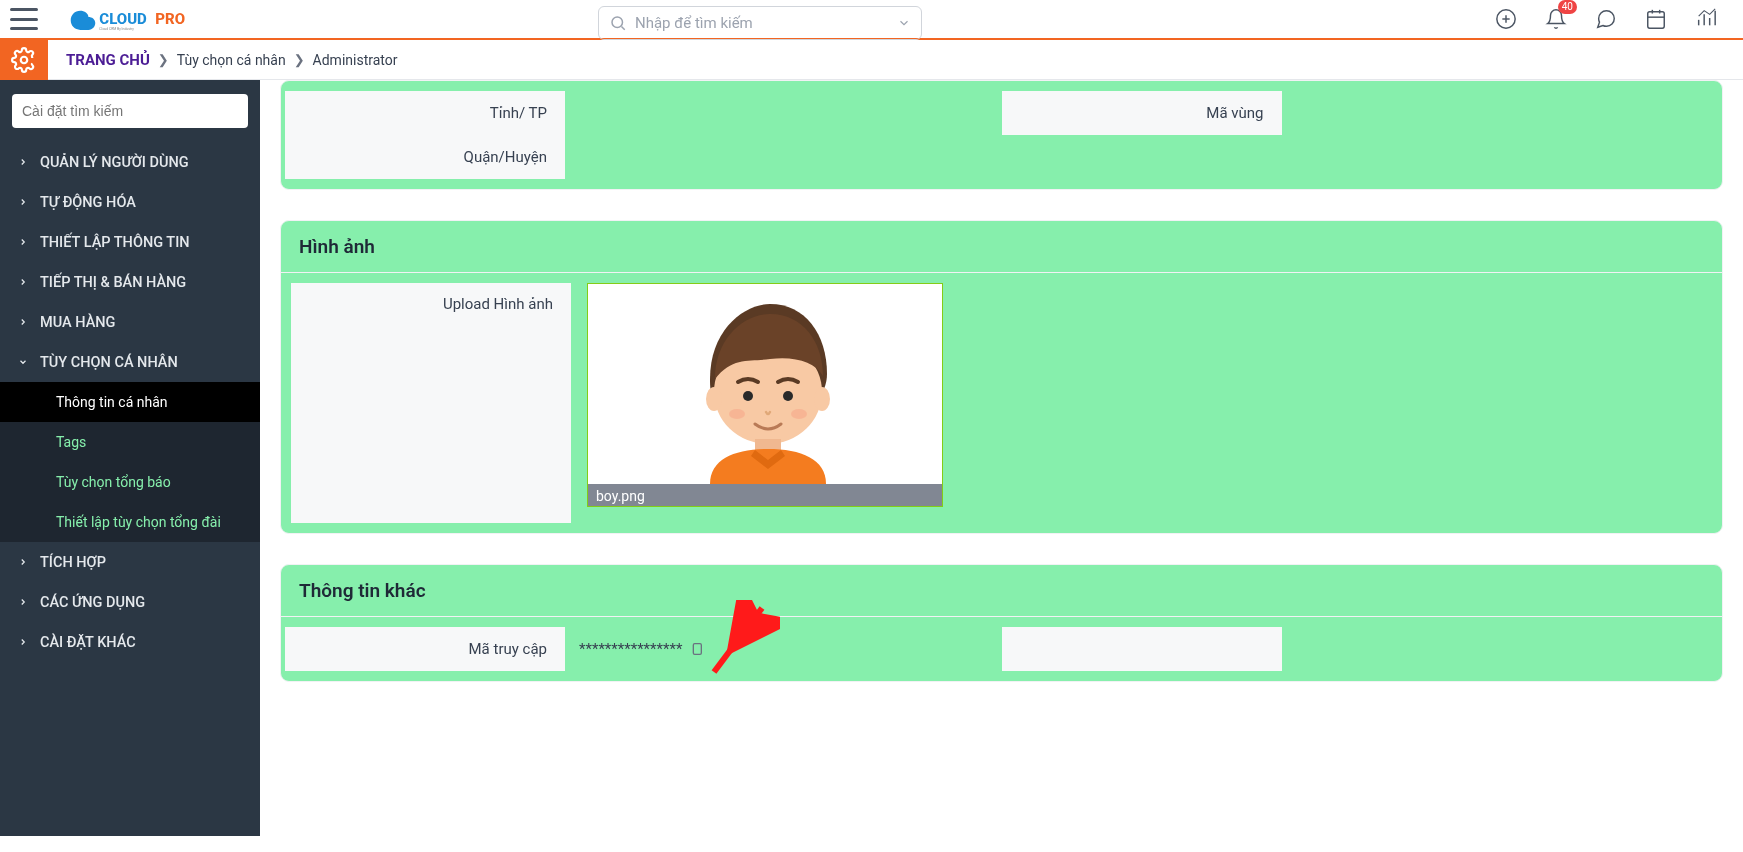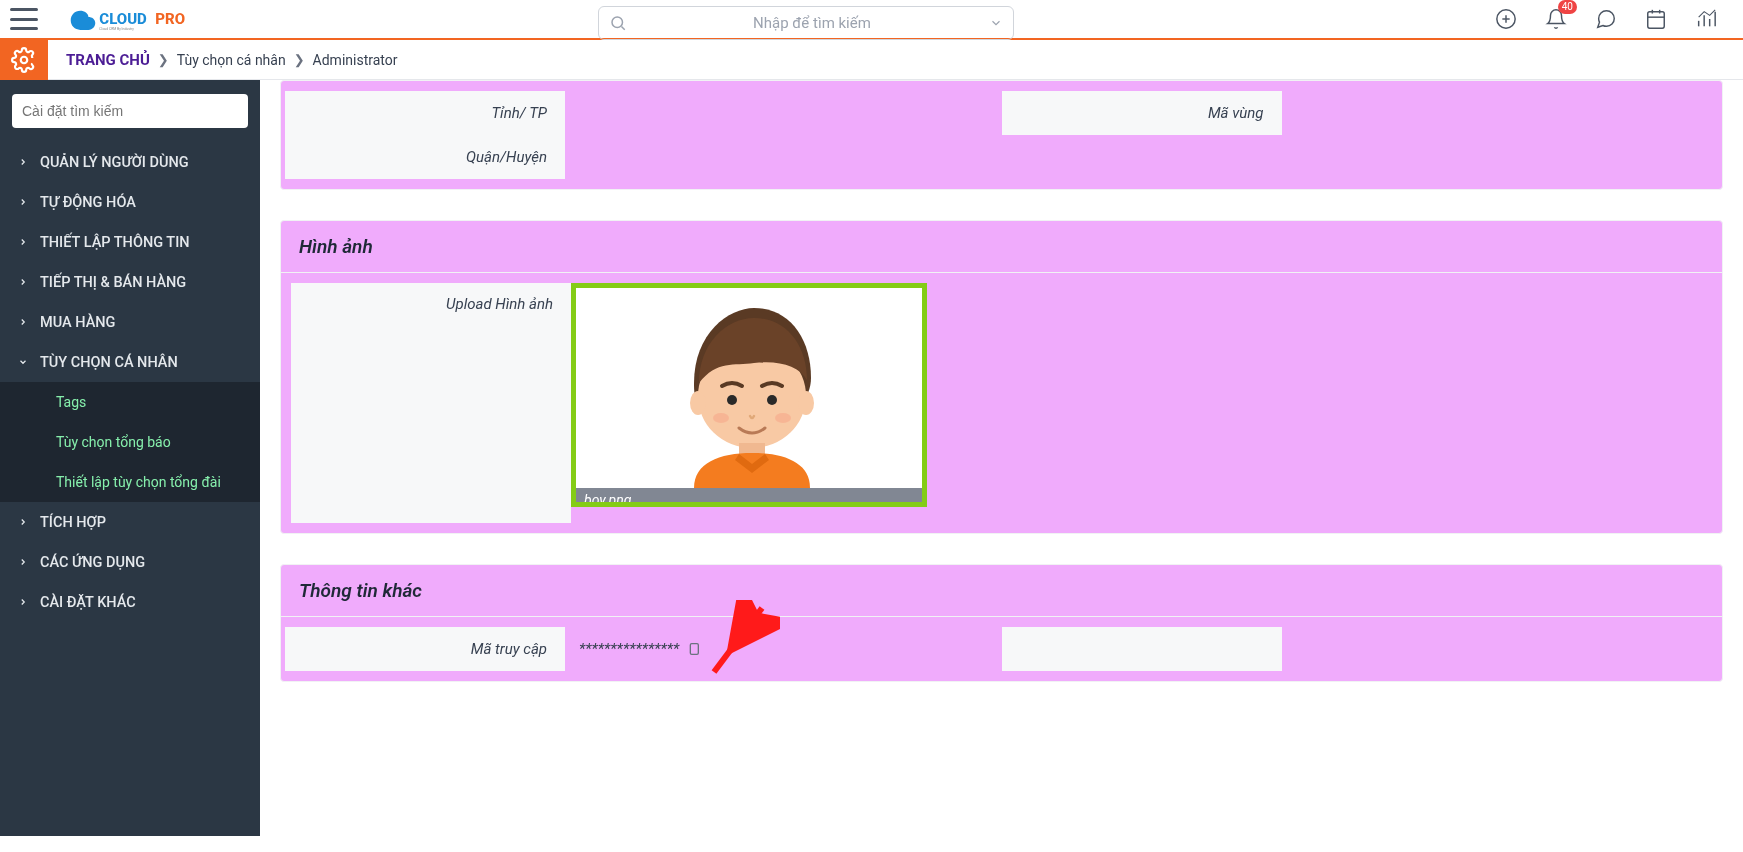--- a/index.html
+++ b/index.html
@@ -16,25 +16,25 @@
     --gray-bg: #f7f8f9;
   }
   * { box-sizing: border-box; }
   html, body { margin: 0; padding: 0; height: 100%; font-family: -apple-system, BlinkMacSystemFont, "Segoe UI", Roboto, "Helvetica Neue", Arial, sans-serif; font-size: 14px; color: var(--text); background: #fff; }
   body { width: 1743px; height: 852px; overflow: hidden; position: relative; }
 
   
   .top-header { position: absolute; top: 0; left: var(--left-rail-w); right: 0; height: 40px; background: #fff; border-bottom: 2px solid var(--orange); display: flex; align-items: center; z-index: 5; }
   .logo { margin-left: 20px; display: flex; align-items: center; }
   .logo svg { height: 30px; }
-  .search-box { margin-left: auto; margin: 12px auto 0 380px; display: flex; align-items: center; border: 1px solid #d1d5db; border-radius: 6px; height: 34px; width: 416px; padding: 0 10px; color: var(--muted); position: relative; top: -2px; text-align: center;}
+  .search-box { margin-left: auto; margin: 12px auto 0 380px; display: flex; align-items: center; border: 1px solid #d1d5db; border-radius: 6px; height: 34px; width: 324px; padding: 0 10px; color: var(--muted); position: relative; top: -2px;}
   .search-box .ph { flex: 1; margin-left: 8px; font-size: 15px; color: #9ca3af; }
   .search-box .chev { color: #9ca3af; }
   .header-icons { margin-left: auto; display: flex; align-items: center; gap: 28px; padding-right: 26px; }
-  .header-icons .hicon { width: 22px; height: 22px; display: flex; align-items: center; justify-content: center; color: #4b5563; position: relative; cursor: pointer; }
+  .header-icons .hicon { width: 22px; height: 22px; display: flex; align-items: flex-end; justify-content: center; color: #4b5563; position: relative; cursor: pointer; }
   .badge { position: absolute; top: -8px; right: -10px; background: #ef4444; color: #fff; font-size: 10px; line-height: 1; padding: 2px 4px; border-radius: 8px; min-width: 16px; text-align: center; }
 
   
   .left-rail { position: absolute; top: 0; left: 0; width: var(--left-rail-w); height: 40px; background: #fff; border-bottom: 2px solid var(--orange); display: flex; align-items: center; justify-content: center; z-index: 6;}
   .left-rail .hmb { width: 28px; height: 22px; display: flex; flex-direction: column; justify-content: space-between; cursor: pointer; }
   .left-rail .hmb span { display:block; height:3px; background:#4b5563; border-radius:2px;}
   .left-rail-below { position: absolute; top: 40px; left: 0; width: var(--left-rail-w); height: 40px; background: var(--orange); display: flex; align-items: center; justify-content: center; z-index: 6;}
   .gear { color: #fff; width: 26px; height: 26px; }
 
   
@@ -49,33 +49,33 @@
   .sidebar .search input { width: 100%; height: 34px; border: none; border-radius: 4px; padding: 0 10px; font-size: 14px; outline: none; }
   .sb-item { display: flex; align-items: center; height: 40px; padding: 0 18px; cursor: pointer; font-size: 14.5px; font-weight: 500;}
   .sb-item .chev { width: 12px; margin-right: 10px; display:flex; align-items:center;}
   .sb-item.expanded .chev svg { transform: rotate(90deg); }
   .sb-sub { display: flex; align-items: center; height: 40px; padding-left: 56px; cursor: pointer; font-size: 14px; background: var(--sidebar-bg-dark); }
   .sb-sub.active { background: #000; color: #fff; }
   .sb-sub:not(.active) { color: #86efac; }
 
   
   .main { position: absolute; top: 80px; left: var(--sidebar-w); right: 0; bottom: 0; background: #fff; overflow-y: auto; padding: 0 20px 40px 20px; }
-  .panel { border: 1px solid #f1f2f4; border-radius: 4px; margin-top: 6px; background:#f0abfc;font-style:italic;}
+  .panel { border: 1px solid #f1f2f4; border-radius: 9px; margin-top: 6px; background:#86efac;}
   .panel-header { padding: 14px 18px; font-size: 19px; font-weight: 600; color: #1f2937; border-bottom: 1px solid #f1f2f4;}
   .panel-body { padding: 10px 4px; }
 
   .row2 { display: flex; }
   .lbl-col { width: 280px; min-width: 280px; background: var(--gray-bg); display: flex; align-items: center; justify-content: flex-end; padding-right: 18px; color: #374151; font-size: 15px; min-height: 44px;}
   .val-col { flex: 1; padding-left: 14px; color: #374151; font-size: 15px; display:flex; align-items:center; min-height:44px;}
   .half { width: 50%; display: flex; }
 
   .img-panel .panel-body { padding: 10px; }
   .img-row { display: flex; }
   .img-row .lbl-col { height: 240px; align-items: flex-start; padding-top: 12px;}
-  .img-preview { margin-left: 0; height: 224px; width: 356px; border: 5px solid #84cc16; background:#fff; display:flex; flex-direction:column; overflow:hidden;}
+  .img-preview { margin-left: 16px; height: 224px; width: 356px; border: 1px solid #84cc16; background:#fff; display:flex; flex-direction:column; overflow:hidden;}
   .img-preview .pic { flex:1; display:flex; align-items:flex-end; justify-content:center; background:#fff;}
   .img-preview .cap { background: rgba(107,114,128,0.85); color:#fff; font-size:14px; padding:4px 8px;}
 
   .gap { height: 24px; }
 
   
   .arrow-ov { position: absolute; pointer-events: none; z-index: 50; }
 
   .copy-icon { margin-left: 6px; color:#6b7280; cursor:pointer; width:16px; height:16px; display:inline-flex;}
 </style>
@@ -207,20 +207,23 @@
       </span>
       <span>MUA HÀNG</span>
     </div>
   <div class="sb-item expanded">
       <span class="chev">
         <svg width="10" height="10" viewBox="0 0 24 24" fill="none" stroke="currentColor" stroke-width="3">
           <polyline points="9 18 15 12 9 6"></polyline>
         </svg>
       </span>
       <span>TÙY CHỌN CÁ NHÂN</span>
+    </div>
+    <div class="sb-sub active">
+      <span>Thông tin cá nhân</span>
     </div>
     <div class="sb-sub">
       <span>Tags</span>
     </div>
     <div class="sb-sub">
       <span>Tùy chọn tổng báo</span>
     </div>
     <div class="sb-sub">
       <span>Thiết lập tùy chọn tổng đài</span>
     </div>

